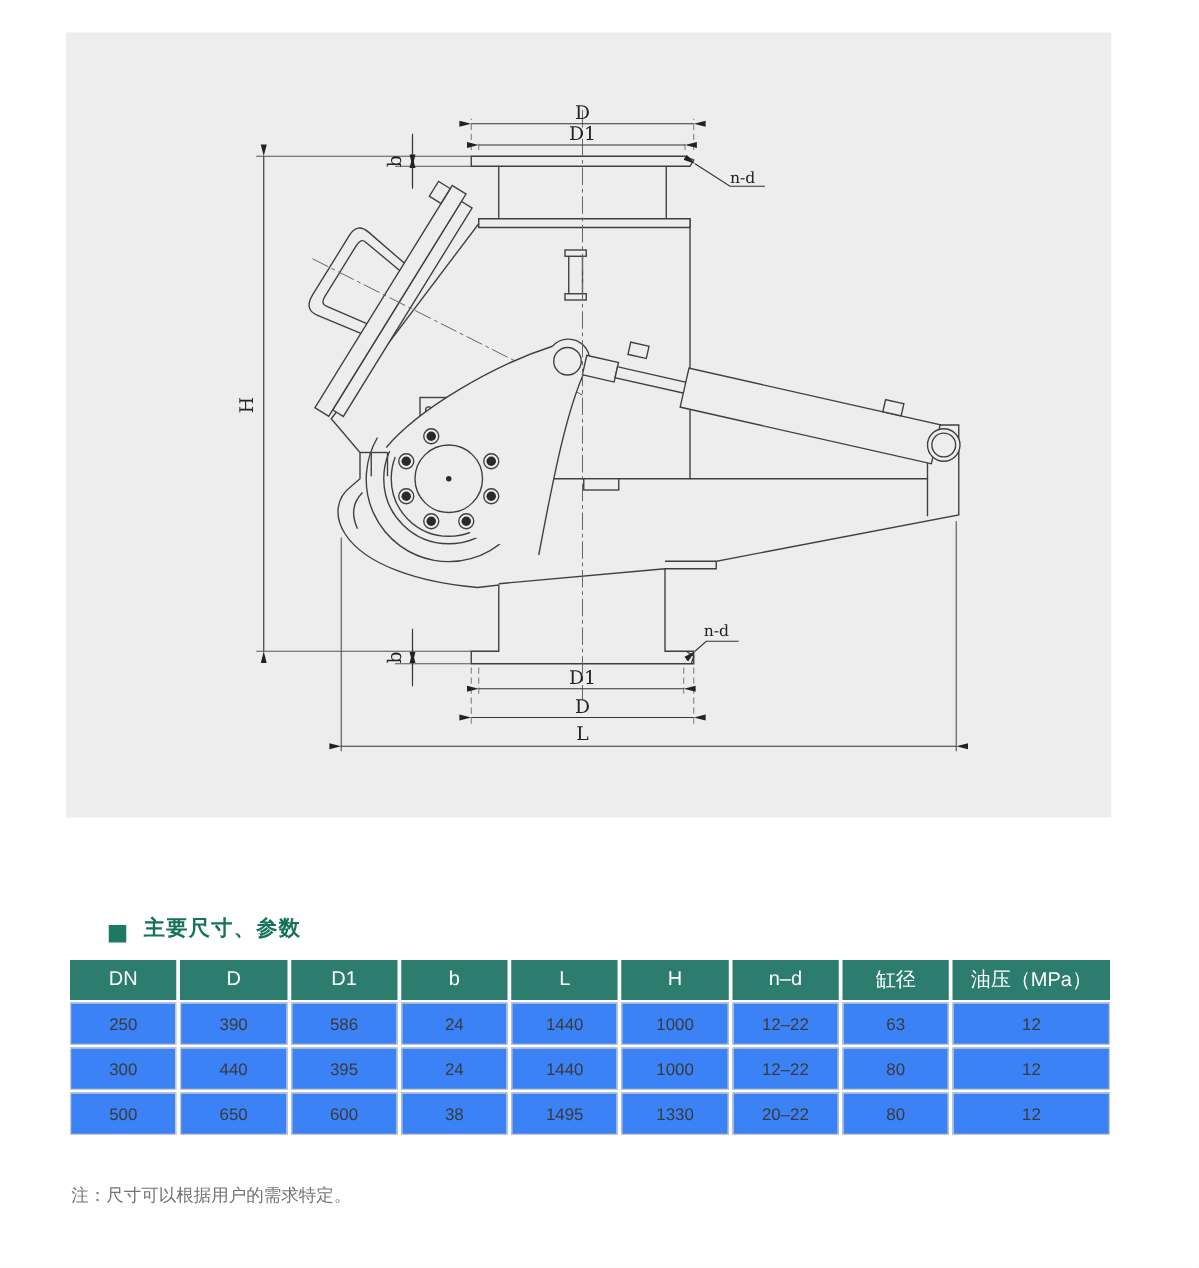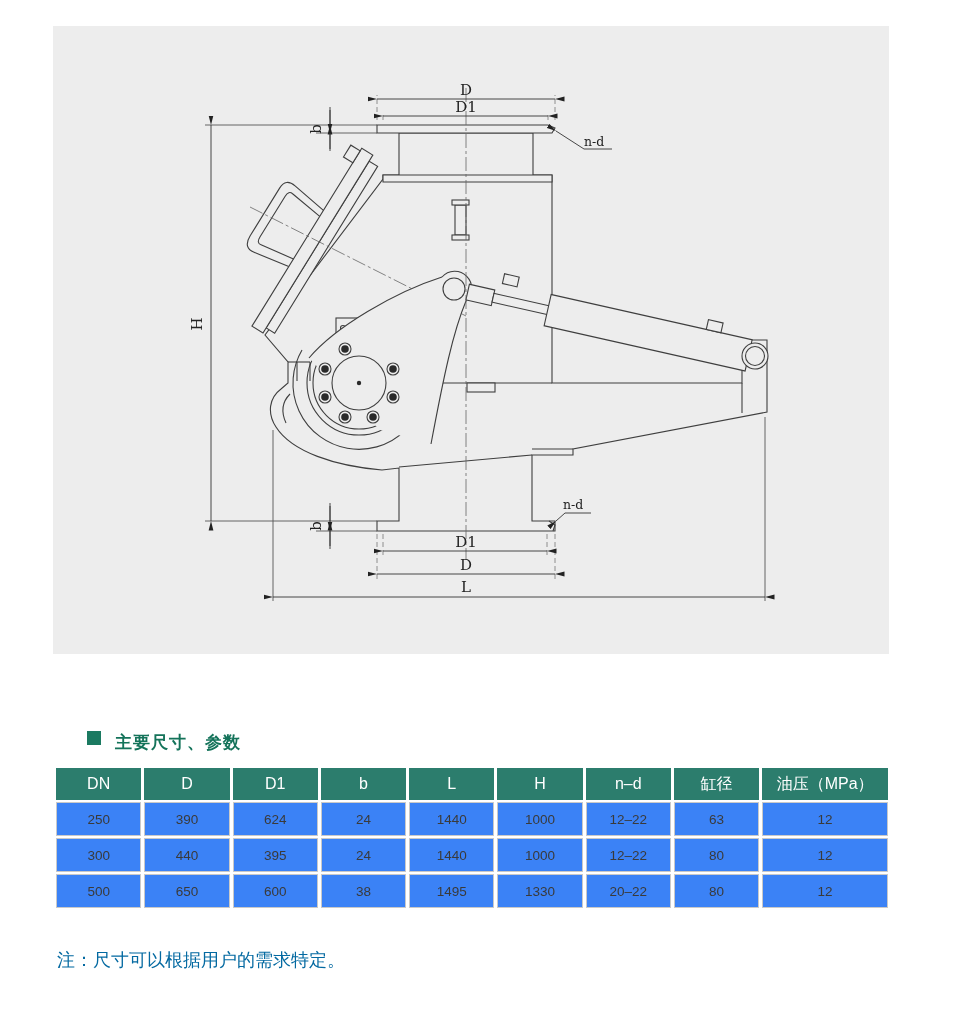--- a/index.html
+++ b/index.html
@@ -2,33 +2,33 @@
 <html><head>
 <meta charset="utf-8">
 <style>
   html,body{margin:0;padding:0;background:#fff;}
   #page{position:relative;width:959px;height:1014px;background:#ffffff;overflow:hidden;
         font-family:"Liberation Sans","DejaVu Sans",sans-serif;}
   
   .drawing-box{position:absolute;left:53px;top:26px;width:836px;height:628px;background:#ededed;}
   .drawing-box svg{display:block;width:100%;height:100%;}
   
-  .section-head{position:absolute;left:55px;top:731px;display:flex;align-items:flex-start;padding-left:32px;}
+  .section-head{position:absolute;left:55px;top:731px;display:flex;align-items:flex-end;padding-left:32px;}
   .bullet{width:14px;height:14px;background:#1b7a61;margin-right:14px;}
   .section-title{font-size:17px;font-weight:bold;color:#14735a;letter-spacing:1px;}
   
   .tbl-wrap{position:absolute;left:53px;top:766px;width:838px;}
   table{width:100%;border-collapse:separate;border-spacing:3px 2px;table-layout:fixed;}
   th{background:#2c7d6d;color:#ffffff;font-weight:normal;font-size:16px;height:30px;text-align:center;}
   td{background:#3b82f6;border:1px solid #c9c9c9;font-size:13.5px;color:#3a3a3a;text-align:center;height:30px;}
   tr.alt td{background:#3b82f6;}
   col{width:10.45%;}
   col.col-last{width:15.4%;}
   
-  .note{position:absolute;left:57px;top:948px;font-size:18px;color:#0369a1;}
+  .note{position:absolute;left:57px;top:948px;font-size:14px;color:#737373;}
   
   .ln{stroke:#3f3f3f;stroke-width:1.1;fill:none;}
   .fg{stroke:#3f3f3f;stroke-width:1.1;fill:#ededed;}
   .fill-only{fill:#ededed;stroke:none;}
   .thin{stroke:#555;stroke-width:0.9;fill:none;}
   .dash{stroke:#777;stroke-width:0.8;fill:none;stroke-dasharray:5 3;}
   .cl{stroke:#666;stroke-width:0.8;fill:none;stroke-dasharray:14 3 3 3;}
   .dim{stroke:#333;stroke-width:0.9;fill:none;}
   .dimtxt{font-family:"DejaVu Serif","Liberation Serif",serif;font-size:15px;fill:#222;}
   .dimtxt2{font-family:"DejaVu Serif","Liberation Serif",serif;font-size:12.5px;fill:#222;}
@@ -233,21 +233,21 @@
             <th>H</th>
             <th>n–d</th>
             <th>缸径</th>
             <th>油压（MPa）</th>
           </tr>
         </thead>
       <tbody>
           <tr>
             <td>250</td>
             <td>390</td>
-            <td>624</td>
+            <td>586</td>
             <td>24</td>
             <td>1440</td>
             <td>1000</td>
             <td>12–22</td>
             <td>63</td>
             <td>12</td>
           </tr>
           <tr class="alt">
             <td>300</td>
             <td>440</td>

